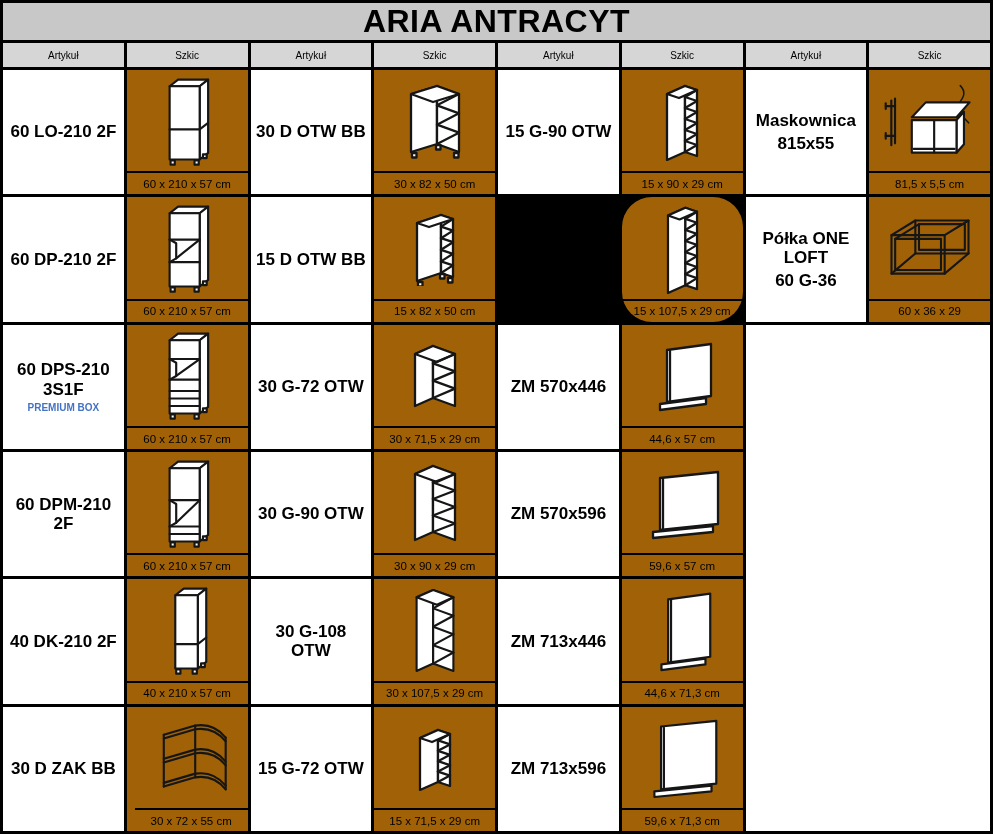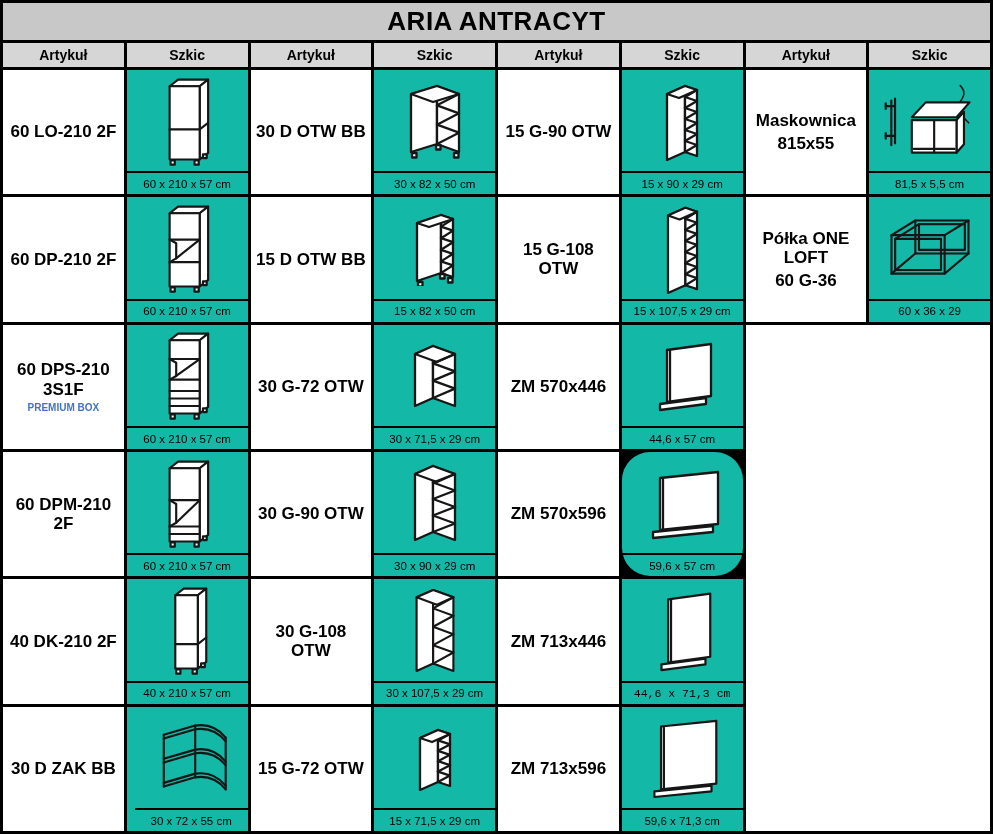--- a/index.html
+++ b/index.html
@@ -10,35 +10,35 @@
     grid-template-columns:repeat(8,1fr);
     grid-template-rows:37px 24px repeat(6,1fr);
     gap:3px;
     font-family:"Liberation Sans",sans-serif;
     color:#000;
   }
   .title-cell{
     grid-column:1/-1;grid-row:1;
     background:var(--title-bg,#c8c8c8);
     display:flex;align-items:center;justify-content:center;
-    font-weight:bold;font-size:26px;letter-spacing:.5px;
+    font-weight:bold;font-size:32px;letter-spacing:.5px;
   }
   .hdr{
     background:var(--header-bg,#d6d6d6);
     display:flex;align-items:center;justify-content:center;
-    font-size:14px;font-weight:700;
+    font-size:10px;font-weight:400;
   }
   .art{
     background:#fff;
     display:flex;flex-direction:column;align-items:center;justify-content:center;
     text-align:center;padding:4px;gap:3px;
   }
   .art .nm{font-weight:bold;font-size:17px;line-height:1.15;}
   .art .sub{font-weight:bold;font-size:10px;color:var(--premium-blue,#4472c4);}
-  .szk{background:#14b8a6;display:flex;flex-direction:column;min-height:0;}
+  .szk{background:#a16207;display:flex;flex-direction:column;min-height:0;}
   .szk .draw{flex:1;display:flex;align-items:center;justify-content:center;overflow:hidden;}
   .szk .dims{
     border-top:2.5px solid #000;height:21px;flex:0 0 21px;
     display:flex;align-items:center;justify-content:center;
     font-size:11.5px;font-weight:500;
   }
   .empty{background:#fff;}
   .sk-svg *{stroke:#161616;stroke-width:2.3;stroke-linejoin:round;stroke-linecap:round;fill:none;}
   .sk-svg .f{fill:#fff;}
   .sk-svg .thin{stroke-width:1.6;}
@@ -319,24 +319,21 @@
           <line x1="23" y1="17" x2="35" y2="10"></line>
           <line x1="23" y1="28" x2="35" y2="21"></line>
           <line x1="23" y1="39" x2="35" y2="32"></line>
           <line x1="23" y1="50" x2="35" y2="43"></line>
           <line x1="23" y1="61" x2="35" y2="54"></line>
           <line x1="23" y1="72" x2="35" y2="65"></line>
         </svg>
       </div>
       <div class="dims">15 x 90 x 29 cm</div>
     </div>
-    <div class="art" style="grid-area: 4 / 5;">
-      <div class="nm">15 G-108 OTW</div>
-    </div>
-    <div class="szk" style="grid-area: 4 / 6;">
+    <div class="szk" style="grid-area: 4 / 6; border-radius: 30px;">
       <div class="draw">
         <svg class="sk-svg" width="39" height="92" viewBox="0 0 40 95">
           <polygon class="f" points="5,14 23,6 23,86 5,94"></polygon>
           <polygon class="f" points="23,6 35,10 35,90 23,86"></polygon>
           <polygon class="f" points="5,14 23,6 35,10 17,18"></polygon>
           <line x1="23" y1="17.42857142857143" x2="35" y2="21.42857142857143"></line>
           <line x1="23" y1="28.857142857142858" x2="35" y2="32.85714285714286"></line>
           <line x1="23" y1="40.285714285714285" x2="35" y2="44.285714285714285"></line>
           <line x1="23" y1="51.714285714285715" x2="35" y2="55.714285714285715"></line>
           <line x1="23" y1="63.142857142857146" x2="35" y2="67.14285714285714"></line>
@@ -361,34 +358,34 @@
           <polygon class="f" points="20,14 64,8 64,60 20,66"></polygon>
           <line x1="23" y1="15" x2="23" y2="67"></line>
           <polygon class="f" points="13,68 59,62 59,68 13,74"></polygon>
         </svg>
       </div>
       <div class="dims">44,6 x 57 cm</div>
     </div>
     <div class="art" style="grid-area: 6 / 5;">
       <div class="nm">ZM 570x596</div>
     </div>
-    <div class="szk" style="grid-area: 6 / 6; border-radius: 28px;">
+    <div class="szk" style="grid-area: 6 / 6;">
       <div class="draw">
         <svg class="sk-svg" width="84" height="78" viewBox="0 0 84 78">
           <polygon class="f" points="20,14 78,8 78,60 20,66"></polygon>
           <line x1="23" y1="15" x2="23" y2="67"></line>
           <polygon class="f" points="13,68 73,62 73,68 13,74"></polygon>
         </svg>
       </div>
       <div class="dims">59,6 x 57 cm</div>
     </div>
     <div class="art" style="grid-area: 7 / 5;">
       <div class="nm">ZM 713x446</div>
     </div>
-    <div class="szk" style="grid-area: 7 / 6; font-family: Liberation Mono, monospace;">
+    <div class="szk" style="grid-area: 7 / 6;">
       <div class="draw">
         <svg class="sk-svg" width="67" height="88" viewBox="0 0 70 92">
           <polygon class="f" points="20,14 64,8 64,74 20,80"></polygon>
           <line x1="23" y1="15" x2="23" y2="81"></line>
           <polygon class="f" points="13,82 59,76 59,82 13,88"></polygon>
         </svg>
       </div>
       <div class="dims">44,6 x 71,3 cm</div>
     </div>
     <div class="art" style="grid-area: 8 / 5;">

